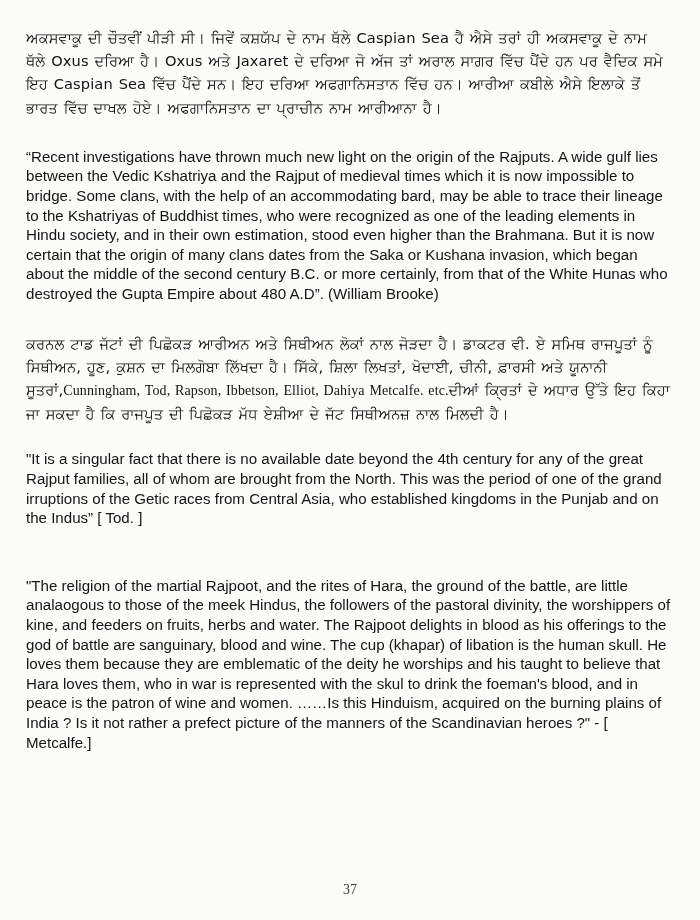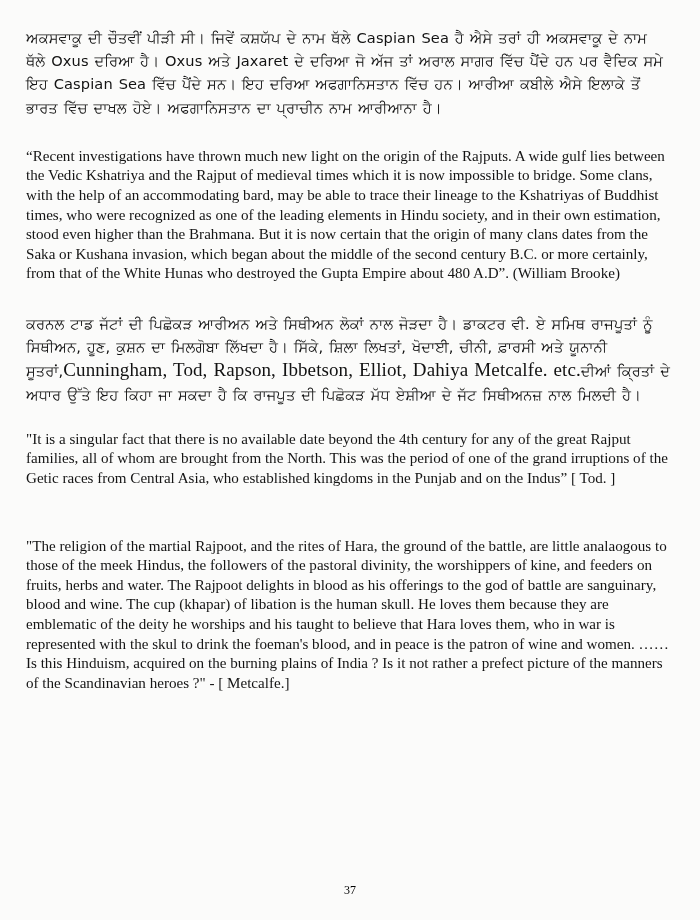--- a/index.html
+++ b/index.html
@@ -32,49 +32,49 @@
     line-height: 23.2px;
     letter-spacing: 0.1px;
     text-align: left;
     margin: 0;
     color: #121212;
     word-spacing: 1.2px;
   }
 
   
   .para-english {
-    font-family: Liberation Serif, serif;
+    font-family: Liberation Sans, sans-serif;
     font-size: 15.1px;
     line-height: 19.6px;
     text-align: left;
     margin: 0;
     color: #141414;
   }
 
   
   .latin-inline {
     font-family: "Liberation Serif", "DejaVu Serif", serif;
-    font-size: 19px;
+    font-size: 14px;
   }
 
   .gap-lg { height: 28px; }
   .gap-md { height: 24px; }
 
   .pagenum-wrap {
     position: absolute;
     left: 0;
     right: 0;
     bottom: 22px;
     text-align: center;
   }
 
   .pagenum {
     font-family: "Liberation Serif", "DejaVu Serif", serif;
-    font-size: 12px;
-    color: #000000;
+    font-size: 14px;
+    color: #404040;
   }
 </style>
 </head>
 <body>
 
 <div class="page">
   <div class="content">
 
     <p class="para-gurmukhi">ਅਕਸਵਾਕੂ ਦੀ ਚੌਤਵੀਂ ਪੀੜੀ ਸੀ। ਜਿਵੇਂ ਕਸ਼ਯੱਪ ਦੇ ਨਾਮ ਥੱਲੇ Caspian Sea ਹੈ ਐਸੇ ਤਰਾਂ ਹੀ ਅਕਸਵਾਕੂ ਦੇ ਨਾਮ ਥੱਲੇ Oxus ਦਰਿਆ ਹੈ। Oxus ਅਤੇ Jaxaret ਦੇ ਦਰਿਆ ਜੋ ਅੱਜ ਤਾਂ ਅਰਾਲ ਸਾਗਰ ਵਿੱਚ ਪੈਂਦੇ ਹਨ ਪਰ ਵੈਦਿਕ ਸਮੇ ਇਹ Caspian Sea ਵਿੱਚ ਪੈਂਦੇ ਸਨ। ਇਹ ਦਰਿਆ ਅਫਗਾਨਿਸਤਾਨ ਵਿੱਚ ਹਨ। ਆਰੀਆ ਕਬੀਲੇ ਐਸੇ ਇਲਾਕੇ ਤੋਂ ਭਾਰਤ ਵਿੱਚ ਦਾਖਲ ਹੋਏ। ਅਫਗਾਨਿਸਤਾਨ ਦਾ ਪ੍ਰਾਚੀਨ ਨਾਮ ਆਰੀਆਨਾ ਹੈ।</p>
 

